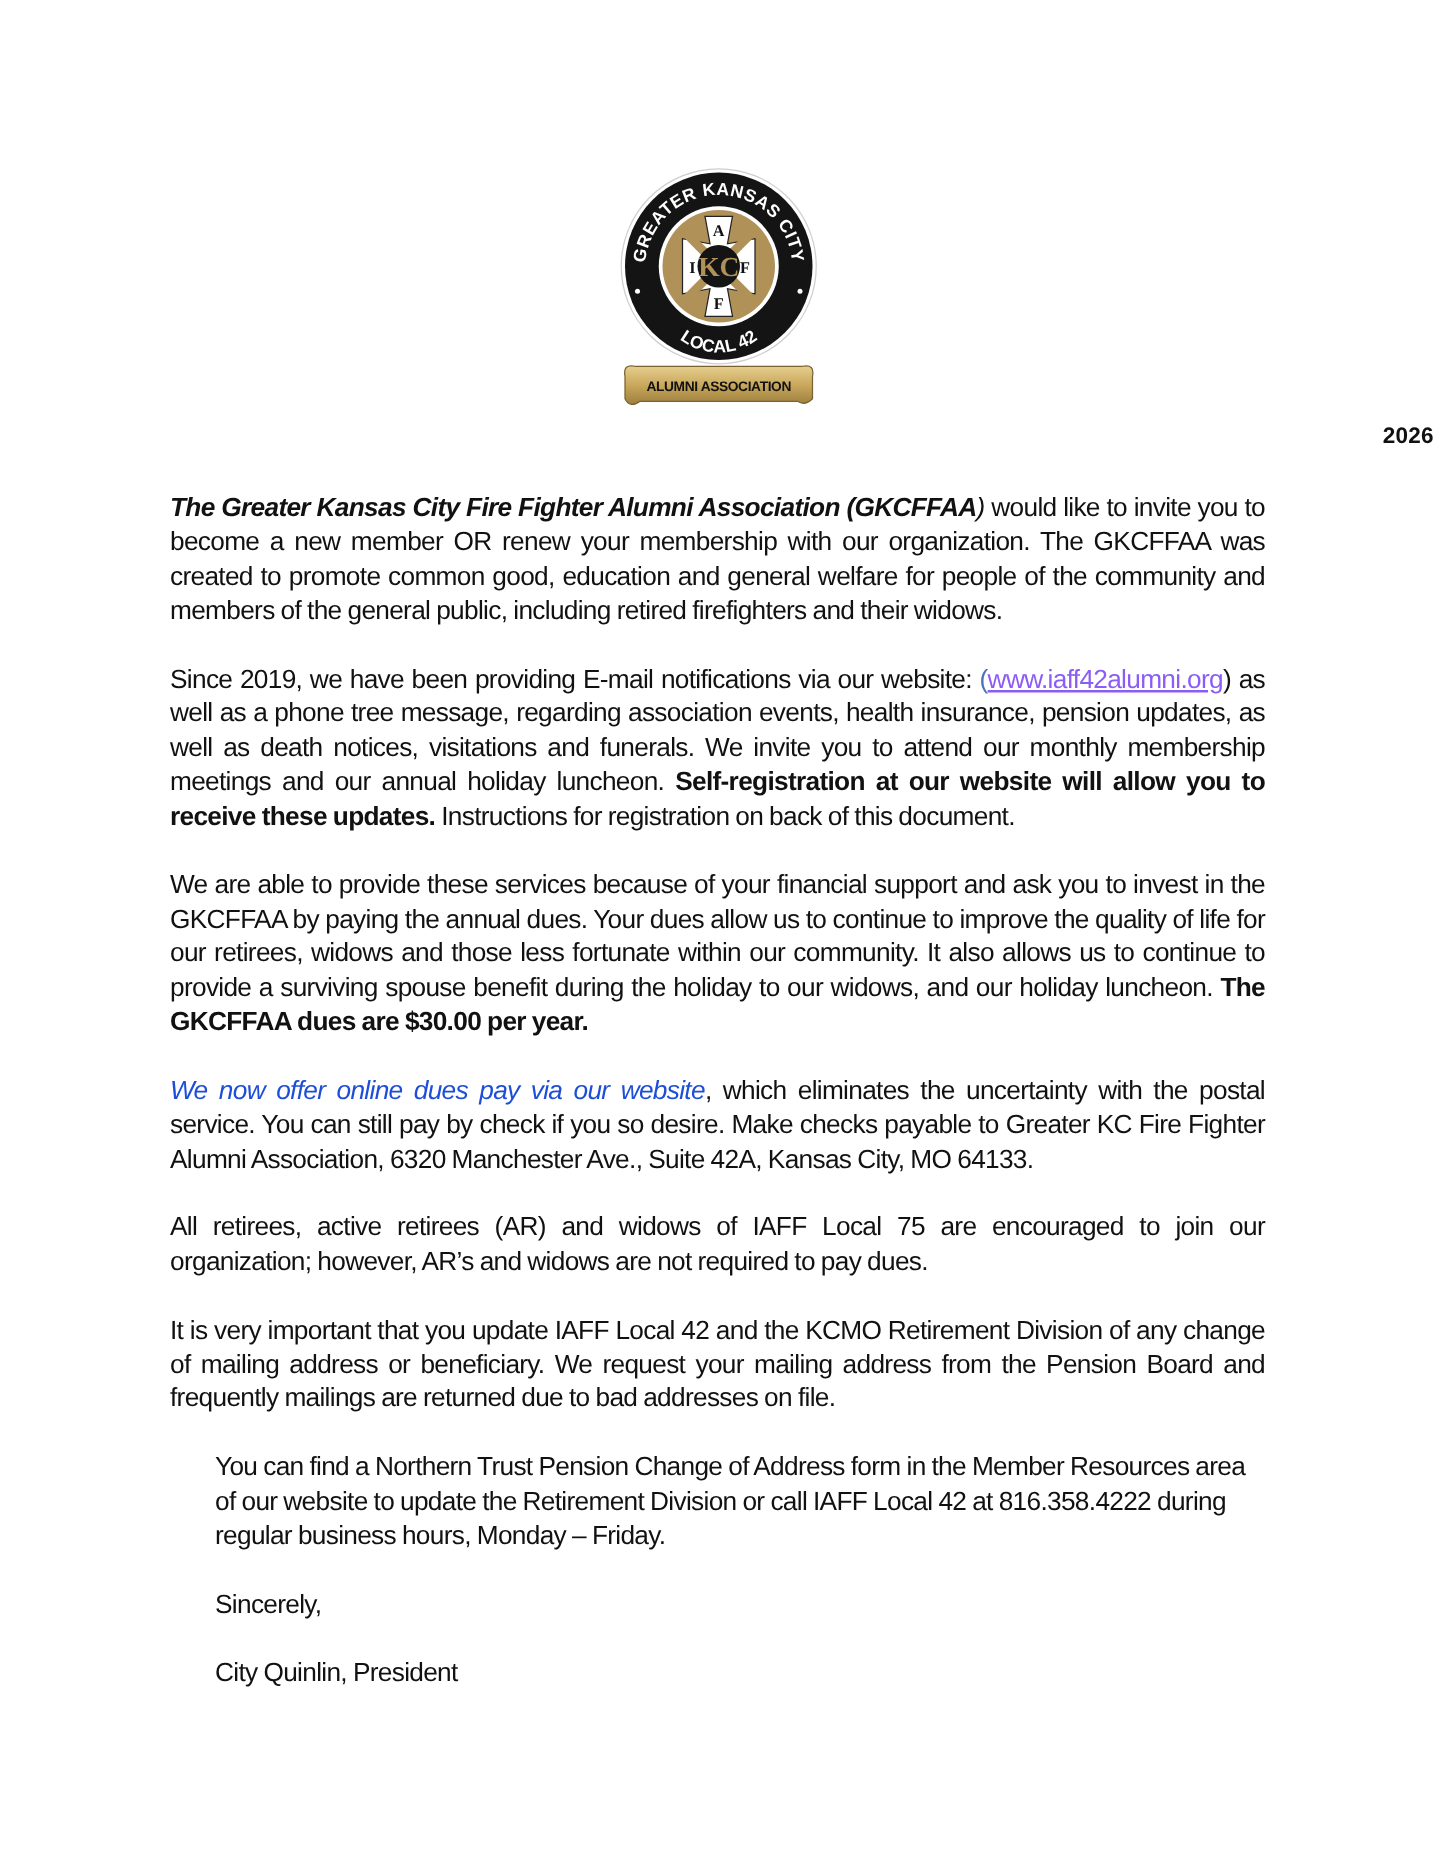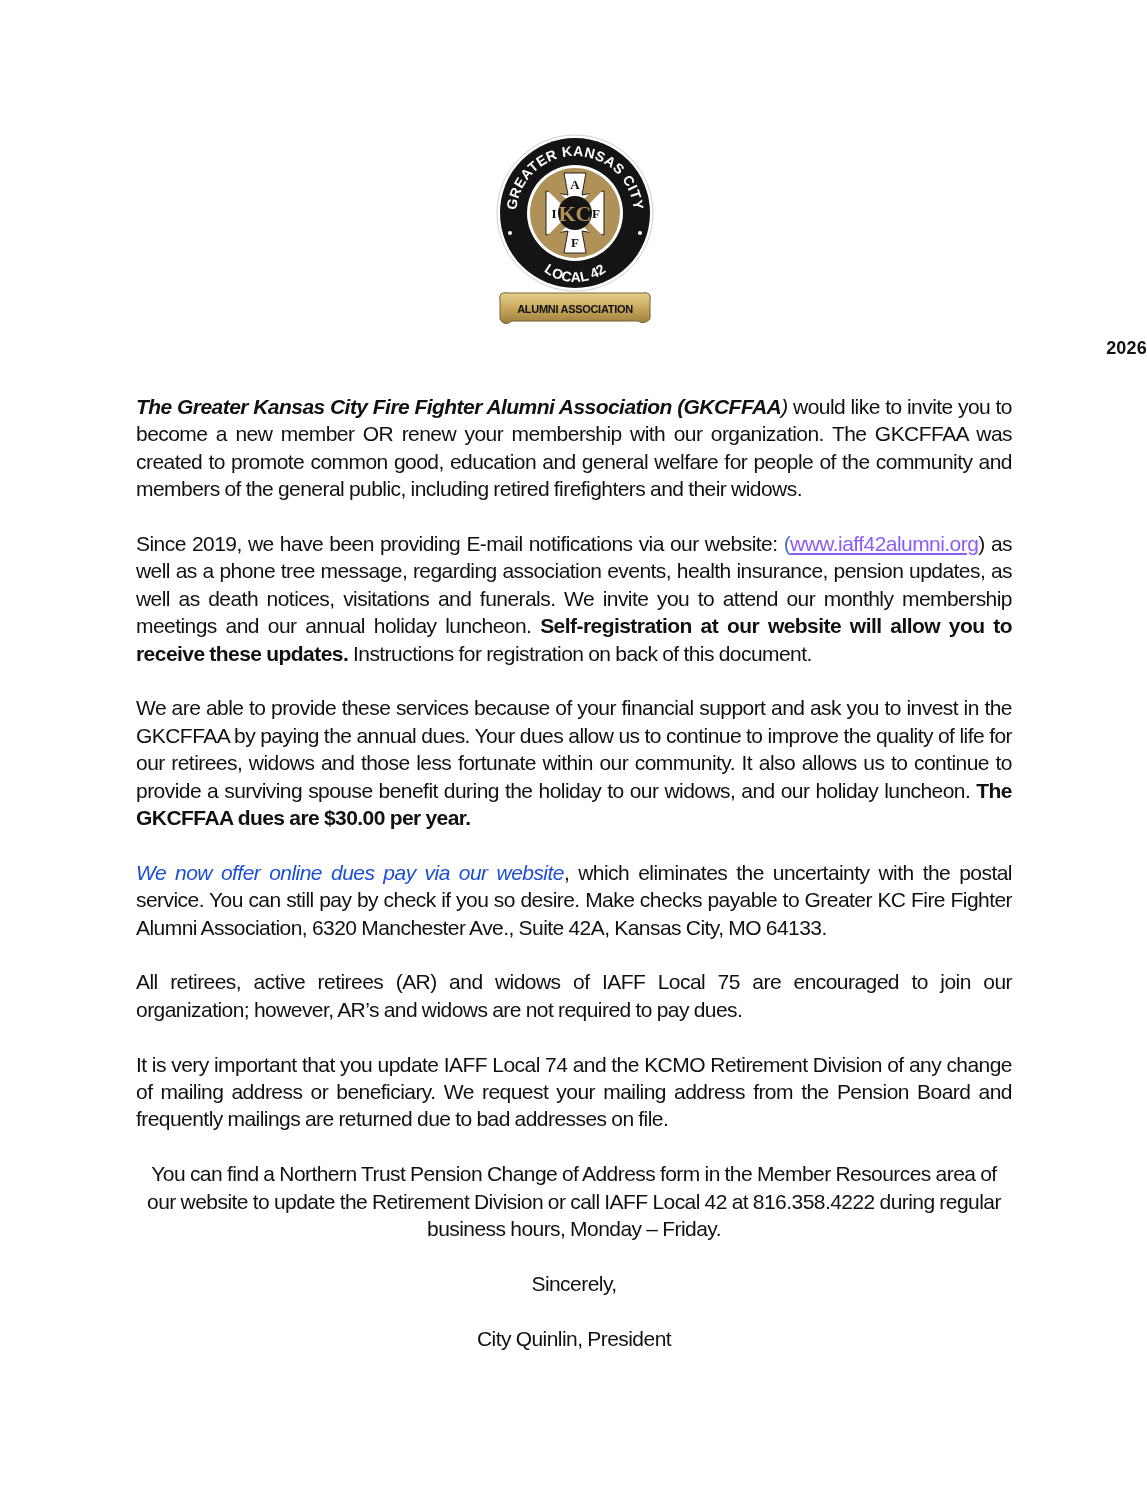--- a/index.html
+++ b/index.html
@@ -4,21 +4,21 @@
   <style>
     html, body { margin: 0; padding: 0; background: #ffffff; }
     body { width: 1147px; height: 1485px; position: relative; overflow: hidden;
            font-family: "Liberation Sans", sans-serif; color: #111111; }
     .logo { position: absolute; left: 494px; top: 133px; width: 162px; height: 196px; }
     .year { position: absolute; left: 0; width: 1147px; top: 338px; text-align: right;
             font-weight: bold; font-size: 18px; letter-spacing: 0.2px; }
     .body-text { position: absolute; left: 136px; width: 876px; top: 393px;
                  font-size: 21px; line-height: 27.4px; letter-spacing: -0.55px; word-spacing: -0.5px; }
     .body-text p { margin: 0 0 27.4px 0; text-align: justify; }
-    .body-text p.left { text-align: center; }
+    .body-text p.left { text-align: left; margin-left: 36px; }
     .bi { font-weight: bold; font-style: italic; }
     .it { font-style: italic; }
     .b { font-weight: bold; }
     .red { color: #1d4ed8; font-weight: normal; font-style: italic; }
     a.link { color: #8b5cf6; text-decoration: underline; }
     .paren-blue { color: #4a72b8; }
   </style>
 </head>
 <body>
 
@@ -80,20 +80,20 @@
   <p>
     <span>We are able to provide these services because of your financial support and ask you to invest in the GKCFFAA by paying the annual dues.  Your dues allow us to continue to improve the quality of life for our retirees, widows and those less fortunate within our community.  It also allows us to continue to provide a surviving spouse benefit during the holiday to our widows, and our holiday luncheon.  </span><span class="b">The GKCFFAA dues are $30.00 per year.</span>
   </p>
 
   <p>
     <span class="red">We now offer online dues pay via our website</span><span>, which eliminates the uncertainty with the postal service. You can still pay by check if you so desire.  Make checks payable to Greater KC Fire Fighter Alumni Association, 6320 Manchester Ave., Suite 42A, Kansas City, MO 64133.</span>
   </p>
 
   <p>All retirees, active retirees (AR) and widows of IAFF Local 75 are encouraged to join our organization; however, AR’s and widows are not required to pay dues.</p>
 
-  <p>It is very important that you update IAFF Local 74 and the KCMO Retirement Division of any change of mailing address or beneficiary.  We request your mailing address from the Pension Board and frequently mailings are returned due to bad addresses on file.</p>
+  <p>It is very important that you update IAFF Local 42 and the KCMO Retirement Division of any change of mailing address or beneficiary.  We request your mailing address from the Pension Board and frequently mailings are returned due to bad addresses on file.</p>
 
   <p class="left">You can find a Northern Trust Pension Change of Address form in the Member Resources area of our website to update the Retirement Division or call IAFF Local 42 at 816.358.4222 during regular business hours, Monday – Friday.</p>
 
   <p class="left">Sincerely,</p>
 
   <p class="left">City Quinlin, President</p>
 </div>
 
 </body></html>

